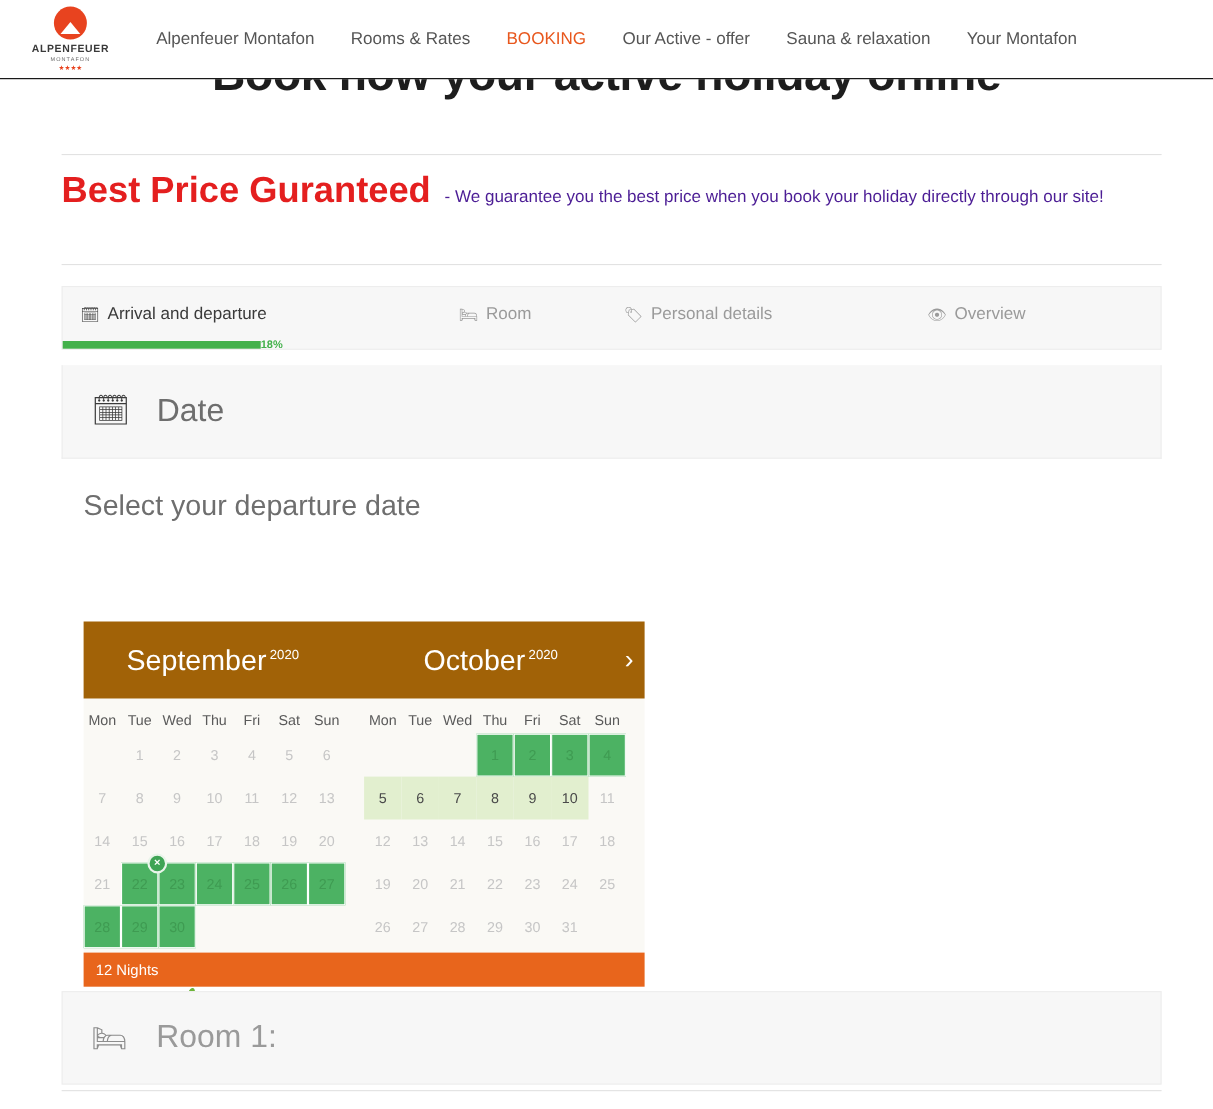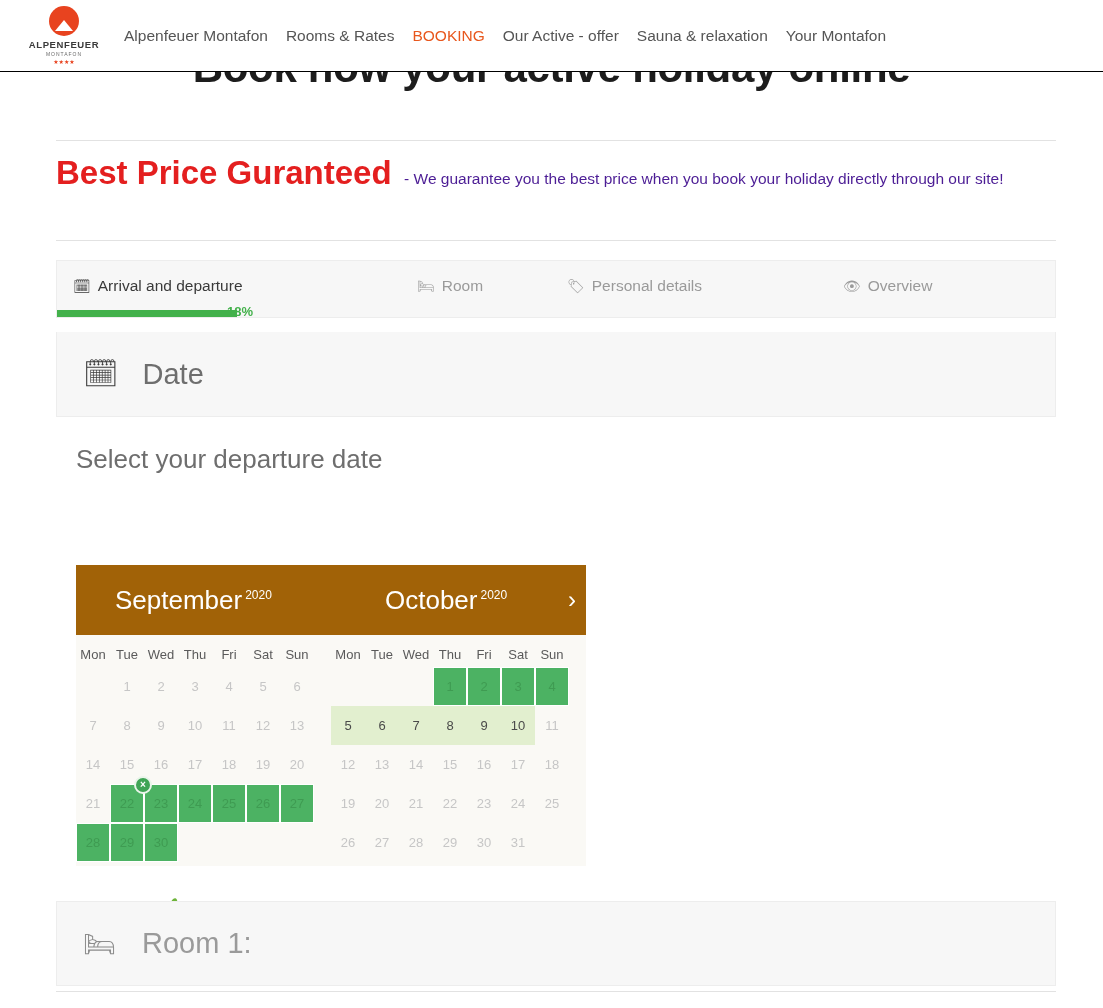--- a/index.html
+++ b/index.html
@@ -47,21 +47,21 @@
   .logo-name {
     font-size: 9.5px; font-weight: bold; letter-spacing: .6px;
     color: #3a3a3a; margin-top: 3px;
   }
   .logo-sub {
     font-size: 5px; letter-spacing: 1px; color: #6b6b6b; margin-top: 1px;
   }
   .logo-stars {
     font-size: 6px; color: #e8431f; letter-spacing: 0px; margin-top: 1px;
   }
-  .main-nav { display: flex; align-items: center; margin-left: 12px; gap: 18px; }
+  .main-nav { display: flex; align-items: center; margin-left: 30px; gap: 33px; }
   .nav-link {
     font-size: 15.5px; color: #555555; text-decoration: none;
     white-space: nowrap; cursor: pointer;
   }
   .nav-link.active { color: #e8571d; }
 
   
   .page {
     position: absolute; top: 72px; left: 0;
     width: 1103px; height: 936px;
@@ -114,22 +114,22 @@
   .step-personal { left: 510px; }
   .step-overview { left: 786px; }
   .progress-track {
     position: absolute; bottom: 0; left: 0; width: 1000px; height: 7px;
     background: transparent;
   }
   .progress-fill {
     height: 7px; background: #43b14b; width: 18%;
   }
   .progress-label {
-    position: absolute; bottom: -2px; left: 170px;
-    font-size: 13px; font-weight: bold; color: #43b14b;
+    position: absolute; bottom: -2px; left: 180px;
+    font-size: 10px; font-weight: bold; color: #43b14b;
   }
 
   
   .date-panel {
     position: absolute; top: 260px; left: 56px;
     width: 1000px; height: 85px;
     background: #f7f7f7;
     border: 1px solid #ededed;
     border-top: none;
     display: flex; align-items: center;
@@ -422,20 +422,23 @@
               <div class="day ">27</div>
               <div class="day ">28</div>
               <div class="day ">29</div>
               <div class="day ">30</div>
               <div class="day ">31</div>
               <div class="day empty"></div>
             </div>
           </div>
       </div>
 
+      <div class="nights-bar">
+        <span>12 Nights</span>
+      </div>
     </div>
 
     <div class="vioma">
       <span class="vioma-txt">powered by</span>
       <span class="vioma-brand">
         <svg class="vioma-leaf" viewBox="0 0 30 18">
           <ellipse cx="8" cy="9.5" rx="6.5" ry="3" fill="#8cc63f"></ellipse>
           <ellipse cx="17" cy="5" rx="3" ry="5" fill="#6eb43a" transform="rotate(18 17 5)"></ellipse>
           <ellipse cx="23" cy="9" rx="5" ry="3" fill="#b5d45a"></ellipse>
           <circle cx="20.5" cy="7" r="2.4" fill="#f2e14a"></circle>

